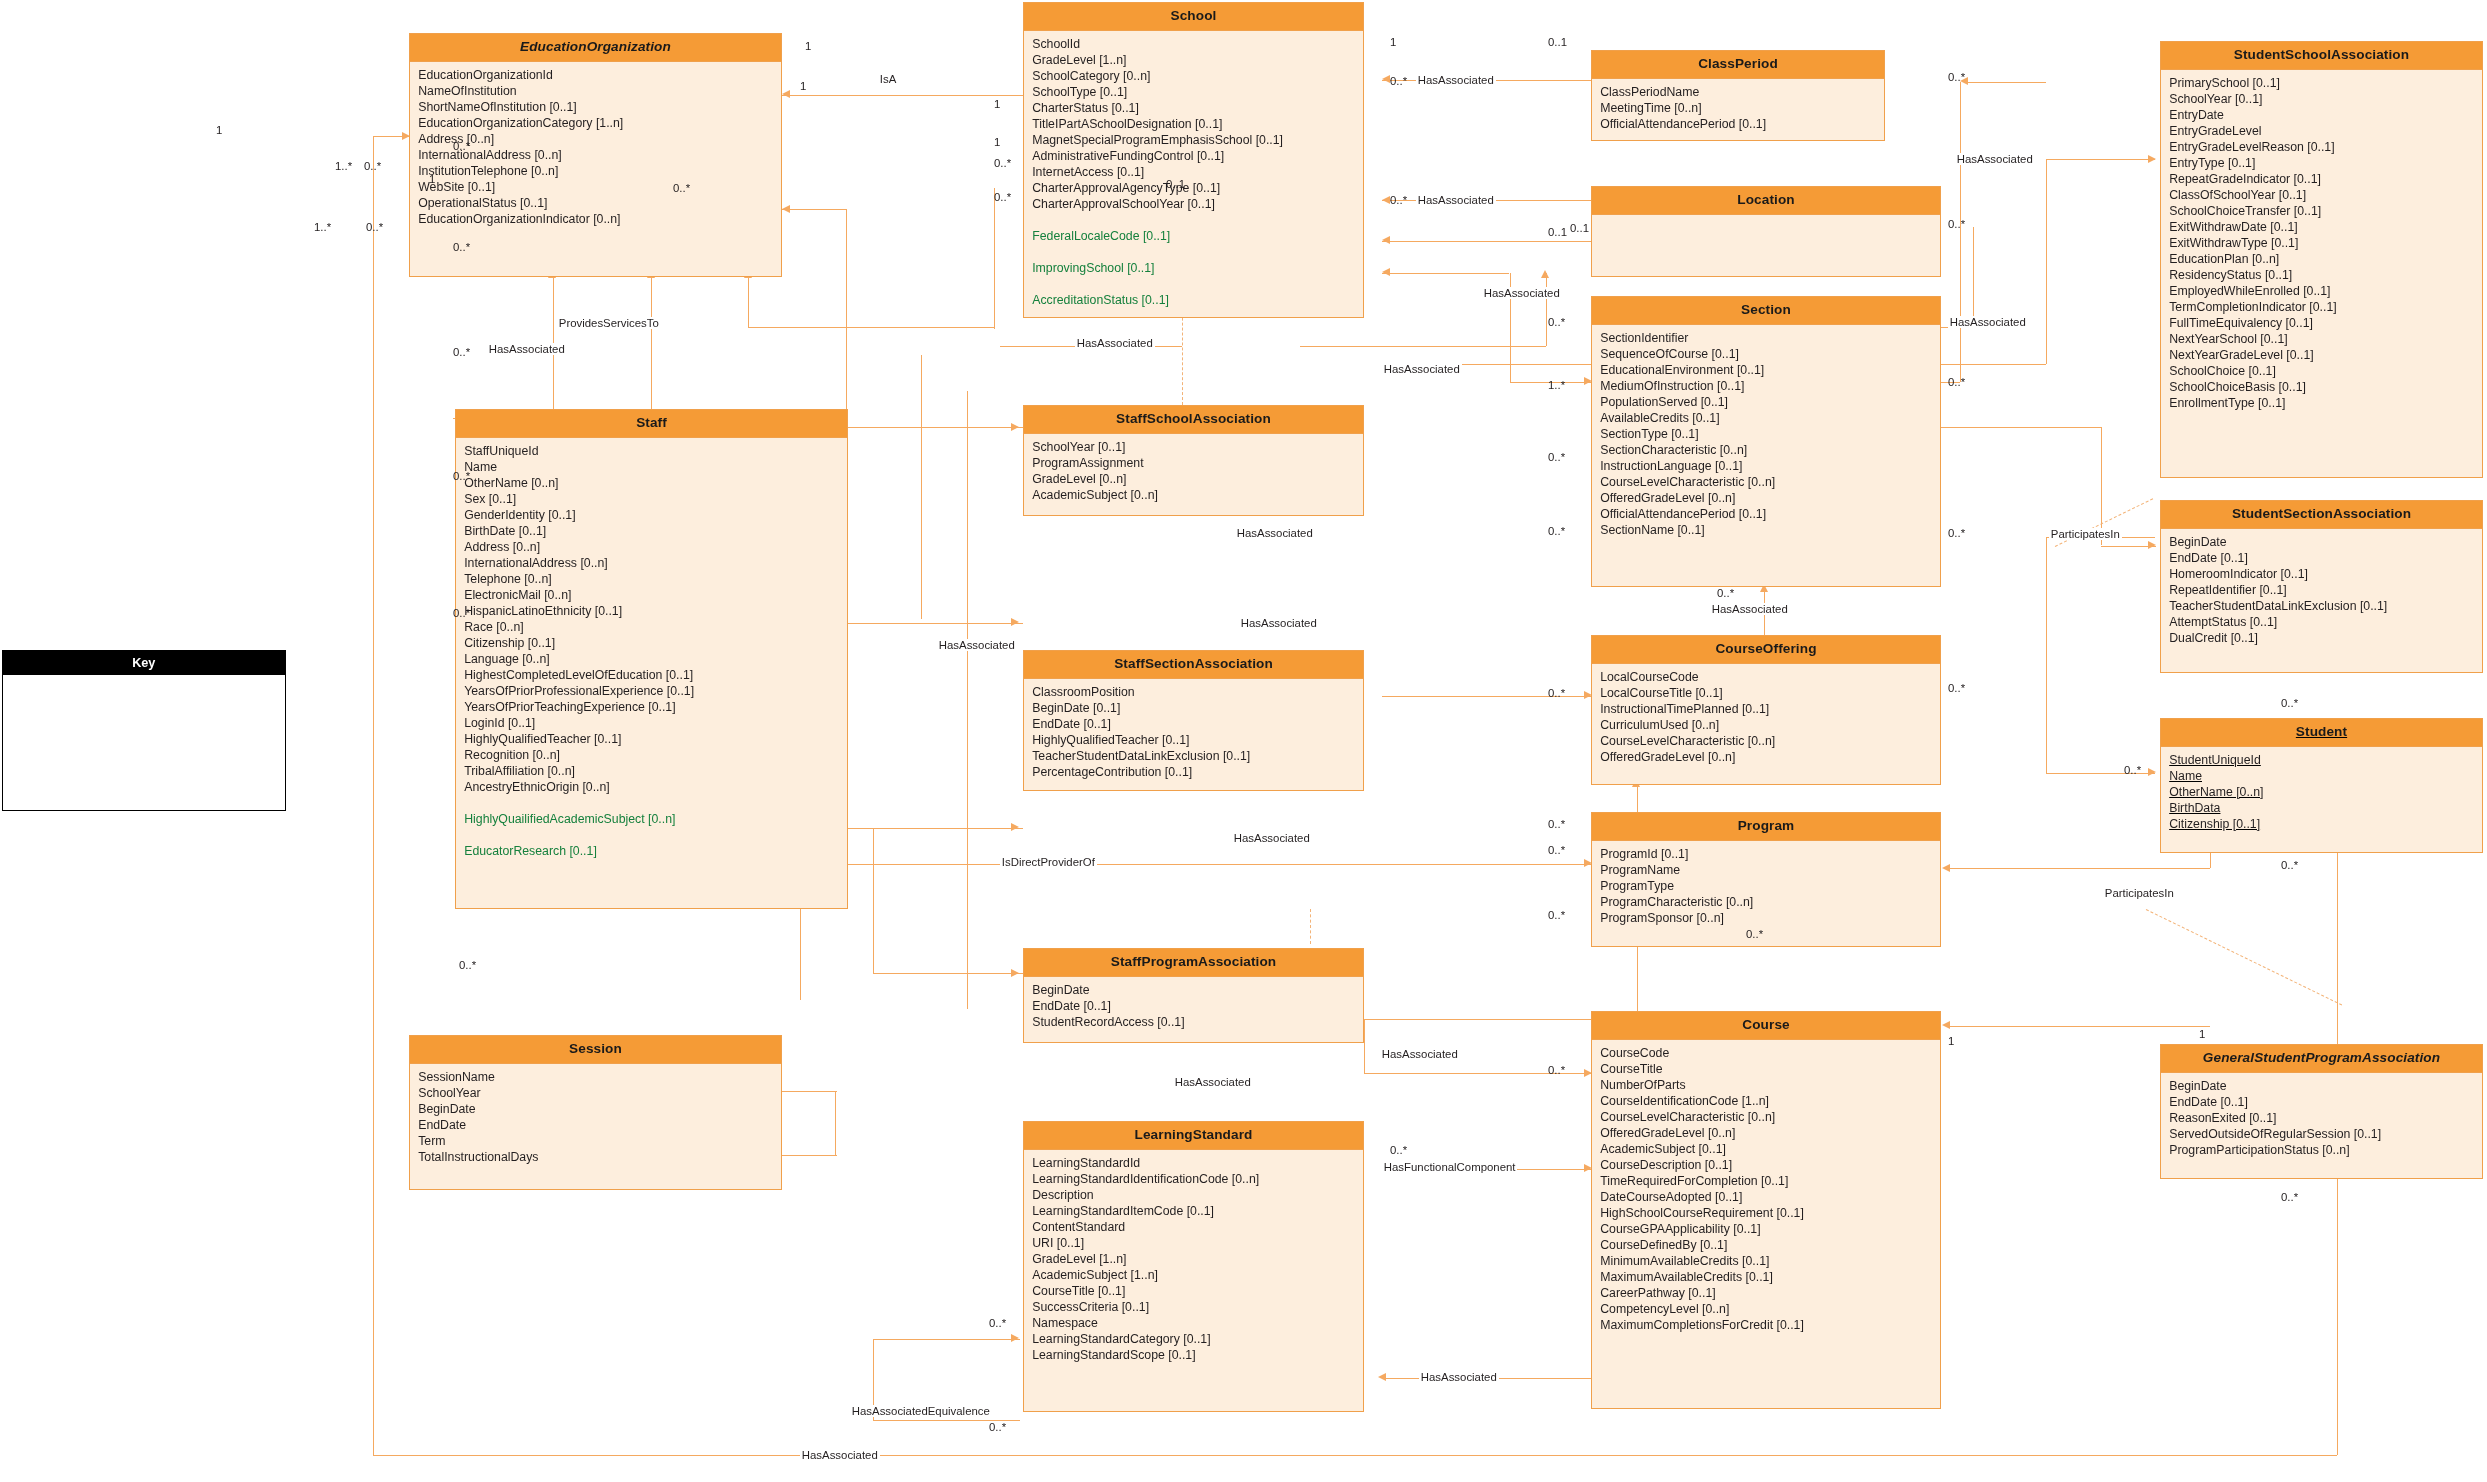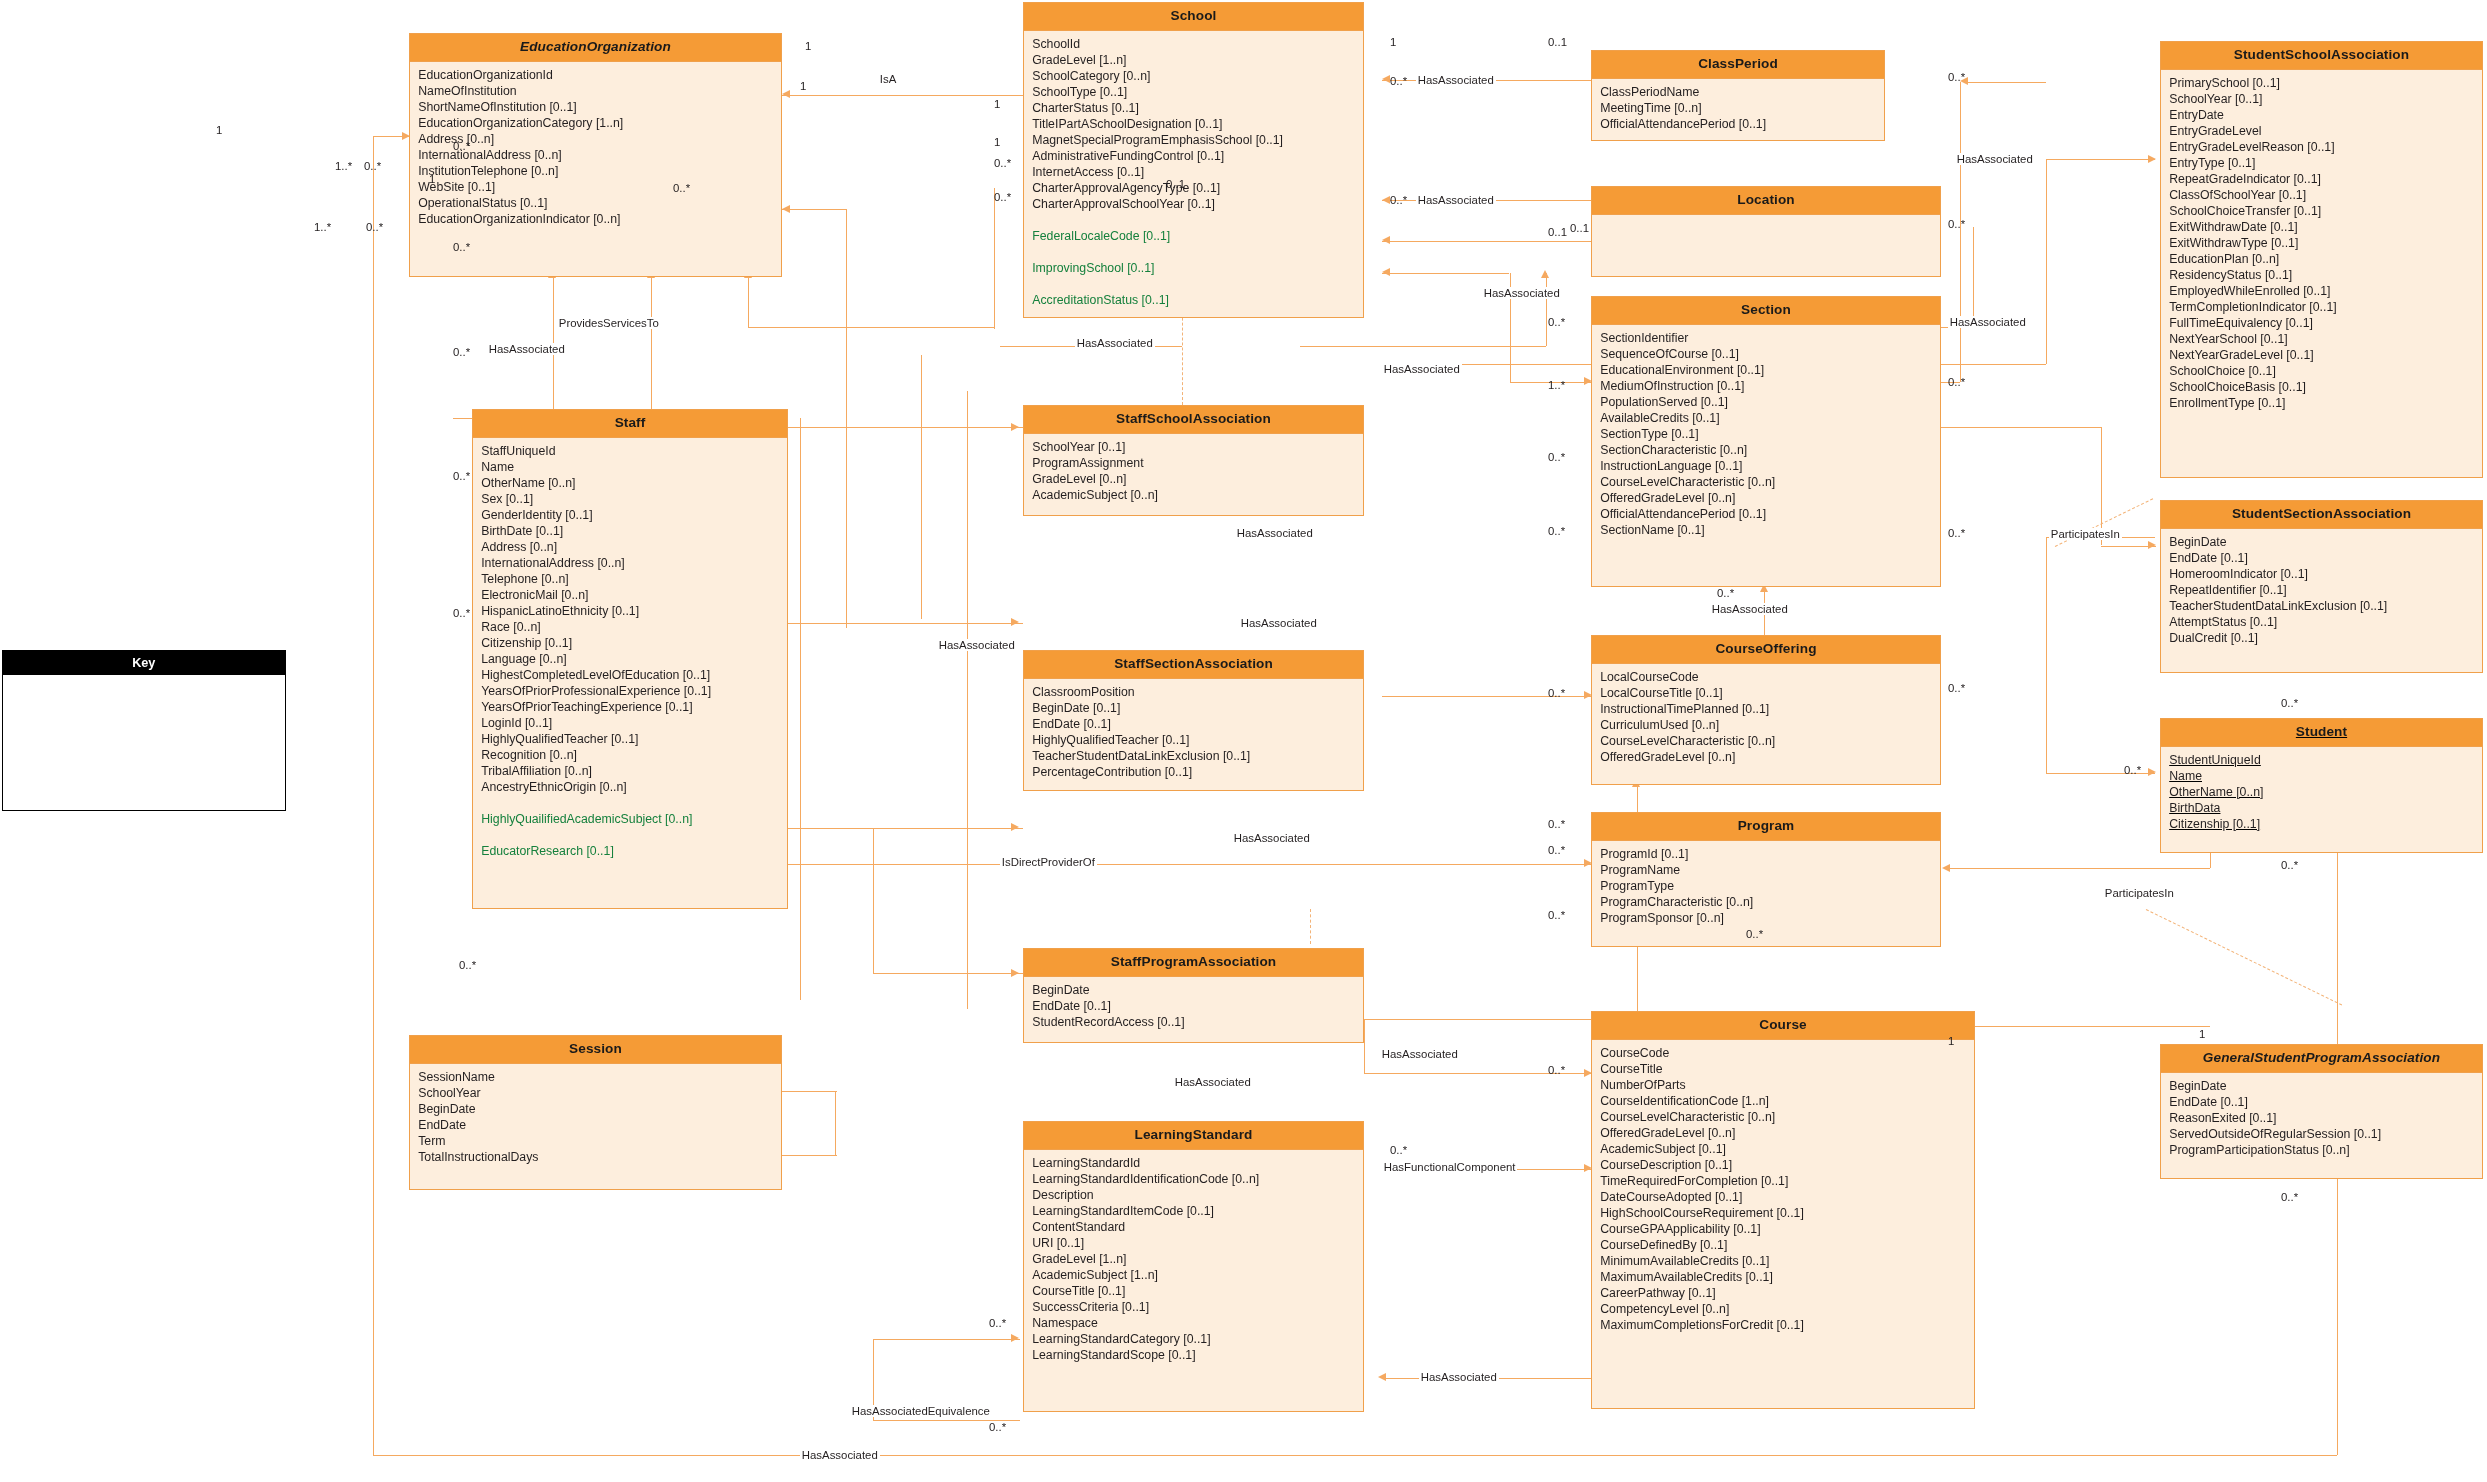--- a/index.html
+++ b/index.html
@@ -305,21 +305,21 @@
     <div class="hdr italic">GeneralStudentProgramAssociation</div>
     <div class="attrs">
       <div>BeginDate</div>
       <div>EndDate [0..1]</div>
       <div>ReasonExited [0..1]</div>
       <div>ServedOutsideOfRegularSession [0..1]</div>
       <div>ProgramParticipationStatus [0..n]</div>
     </div>
   </div>
 
-  <div class="entity" style="left:472px;top:409px;width:316px;height:500px;">
+  <div class="entity" style="left:455px;top:409px;width:393px;height:500px;">
     <div class="hdr">Staff</div>
     <div class="attrs">
       <div>StaffUniqueId</div>
       <div>Name</div>
       <div>OtherName [0..n]</div>
       <div>Sex [0..1]</div>
       <div>GenderIdentity [0..1]</div>
       <div>BirthDate [0..1]</div>
       <div>Address [0..n]</div>
       <div>InternationalAddress [0..n]</div>
@@ -389,21 +389,21 @@
 
   <div class="entity" style="left:1023px;top:948px;width:341px;height:95px;">
     <div class="hdr">StaffProgramAssociation</div>
     <div class="attrs">
       <div>BeginDate</div>
       <div>EndDate [0..1]</div>
       <div>StudentRecordAccess [0..1]</div>
     </div>
   </div>
 
-  <div class="entity" style="left:1591px;top:1011px;width:384px;height:398px;">
+  <div class="entity" style="left:1591px;top:1011px;width:350px;height:398px;">
     <div class="hdr">Course</div>
     <div class="attrs">
       <div>CourseCode</div>
       <div>CourseTitle</div>
       <div>NumberOfParts</div>
       <div>CourseIdentificationCode [1..n]</div>
       <div>CourseLevelCharacteristic [0..n]</div>
       <div>OfferedGradeLevel [0..n]</div>
       <div>AcademicSubject [0..1]</div>
       <div>CourseDescription [0..1]</div>

